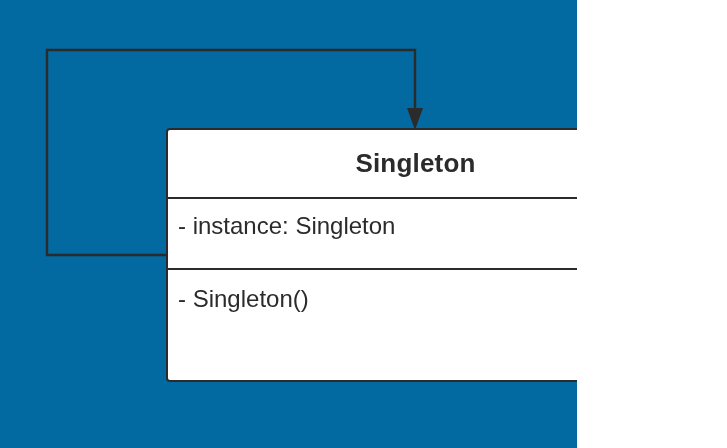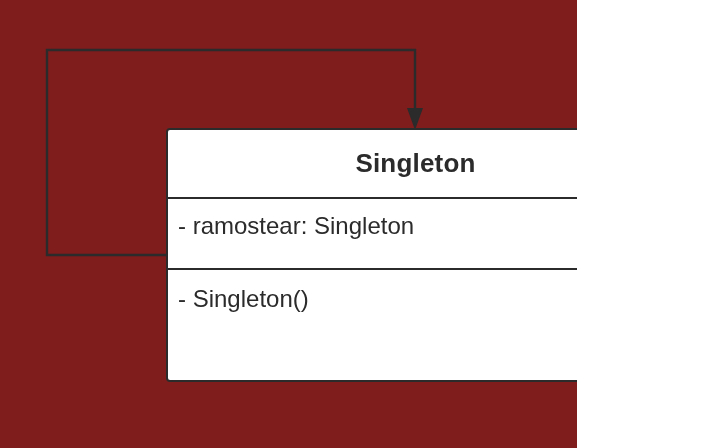--- a/index.html
+++ b/index.html
@@ -4,21 +4,21 @@
 <style>
   html, body {
     margin: 0;
     padding: 0;
     background: #ffffff;
   }
   #canvas {
     position: relative;
     width: 577px;
     height: 448px;
-    background: #7f1d1d;
+    background: #0369a1;
     overflow: hidden;
     font-family: "Liberation Sans", sans-serif;
   }
   #diagram-svg {
     position: absolute;
     left: 0;
     top: 0;
     width: 727px;
     height: 448px;
   }
@@ -98,21 +98,21 @@
     <polygon points="415,130 407,108 423,108" fill="#2b2b2b" stroke="none"></polygon>
   </svg>
 
   <div class="class-box">
 
     <div class="compartment-name">
       <span class="class-title">Singleton</span>
     </div>
 
     <div class="compartment-attrs">
-      <div class="member-line">- ramostear: Singleton</div>
+      <div class="member-line">- instance: Singleton</div>
     </div>
 
     <div class="compartment-methods">
       <div class="member-line">- Singleton()</div>
     </div>
 
   </div>
 
 
 </div>

